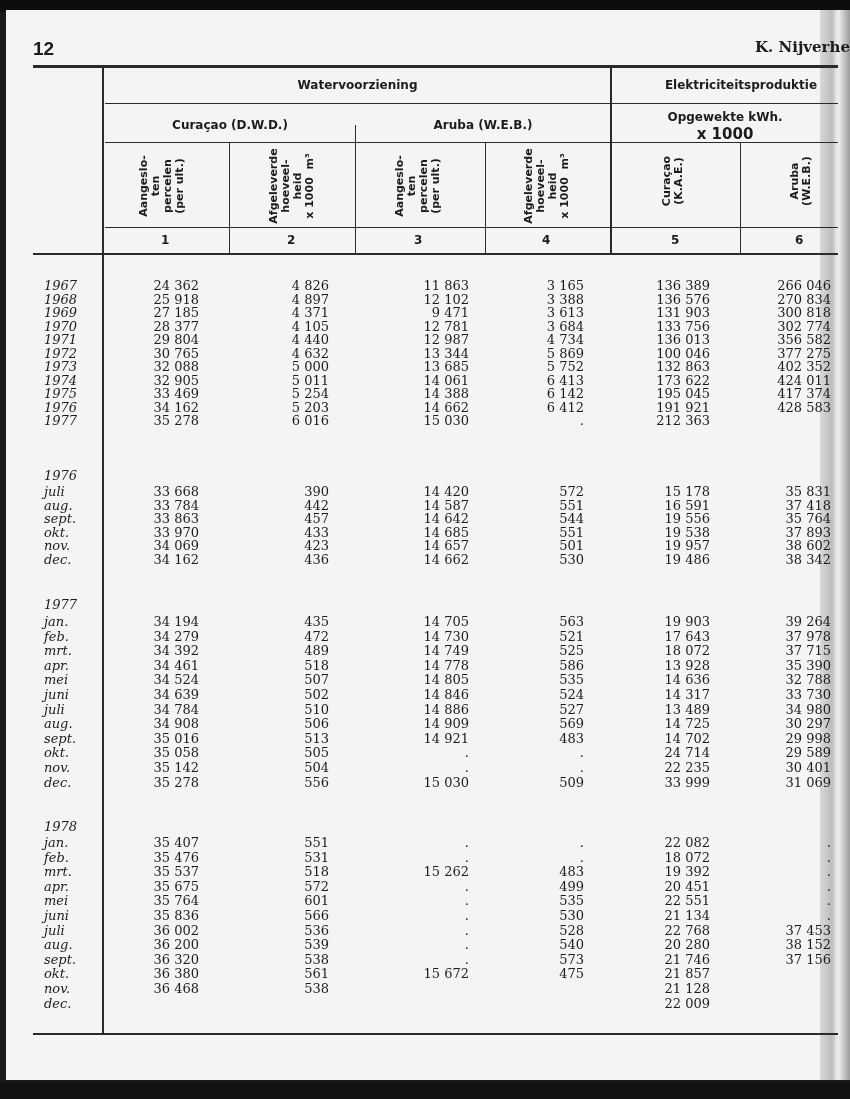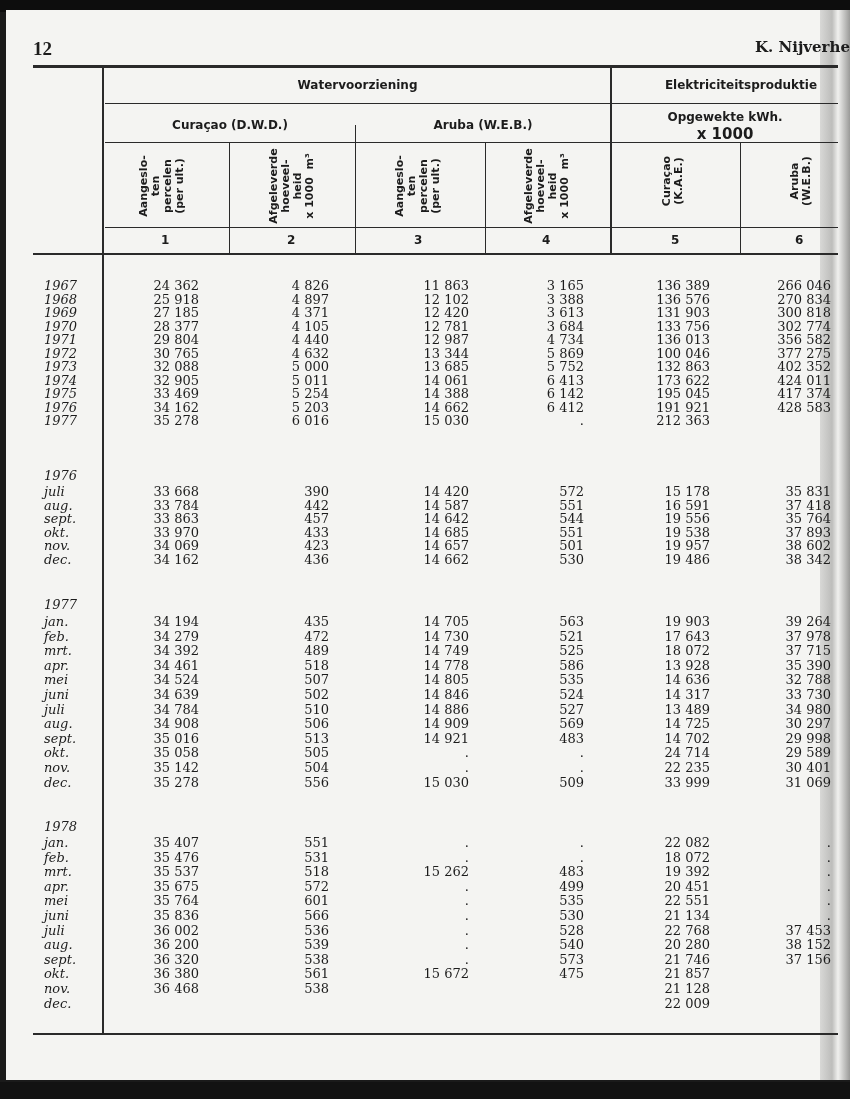--- a/index.html
+++ b/index.html
@@ -4,21 +4,21 @@
 <style>
   html, body { margin:0; padding:0; }
   body { width:850px; height:1099px; background:#1a1a1a; position:relative; overflow:hidden;
          font-family:"DejaVu Serif", serif; color:#1c1c1c; }
   .page { position:absolute; left:6px; top:10px; width:834px; height:1070px; background:#f4f4f2; }
   .right-edge { position:absolute; left:820px; top:10px; width:30px; height:1070px;
                 background:linear-gradient(90deg,#d8d8d6 0%,#bdbdbb 40%,#f0f0ee 60%,#9a9a98 100%); }
   .top-band { position:absolute; left:0; top:0; width:850px; height:12px; background:#0d0d0d; }
   .bottom-band { position:absolute; left:0; top:1082px; width:850px; height:17px; background:#121212; }
   .abs { position:absolute; }
-  .pageno { left:33px; top:38px; font-size:19px; font-weight:bold; font-family:Liberation Serif, serif; }
+  .pageno { left:33px; top:38px; font-size:19px; font-weight:bold; font-family:Liberation Sans, sans-serif; }
   .runhead { left:755px; top:38px; font-size:15px; font-weight:bold; white-space:nowrap; font-family:"DejaVu Serif", serif; }
   .hline { position:absolute; background:#2a2a2a; }
   .vline { position:absolute; background:#2a2a2a; }
   .hdr { position:absolute; font-family:"DejaVu Sans", sans-serif; font-weight:bold; font-size:12px; text-align:center; white-space:nowrap; }
   .rot { position:absolute; font-family:"DejaVu Sans", sans-serif; font-weight:bold; font-size:11px; line-height:12px;
          transform:rotate(-90deg); transform-origin:center center; text-align:center; white-space:pre; }
   .colnum { position:absolute; font-family:"DejaVu Sans", sans-serif; font-weight:bold; font-size:12px; top:233px; }
   .row { position:absolute; left:12px; width:850px; height:15px; font-size:13px; line-height:15px; }
   .row span { position:absolute; white-space:nowrap; }
   .lab { left:32px; font-style:italic; font-family:"DejaVu Serif", serif; font-size:13px; }
@@ -105,21 +105,21 @@
       <span class="c2">4 897</span>
       <span class="c3">12 102</span>
       <span class="c4">3 388</span>
       <span class="c5">136 576</span>
       <span class="c6">270 834</span>
     </div>
     <div class="row" style="top: 305px;">
       <span class="lab">1969</span>
       <span class="c1">27 185</span>
       <span class="c2">4 371</span>
-      <span class="c3">12 420</span>
+      <span class="c3">9 471</span>
       <span class="c4">3 613</span>
       <span class="c5">131 903</span>
       <span class="c6">300 818</span>
     </div>
     <div class="row" style="top: 318.5px;">
       <span class="lab">1970</span>
       <span class="c1">28 377</span>
       <span class="c2">4 105</span>
       <span class="c3">12 781</span>
       <span class="c4">3 684</span>

